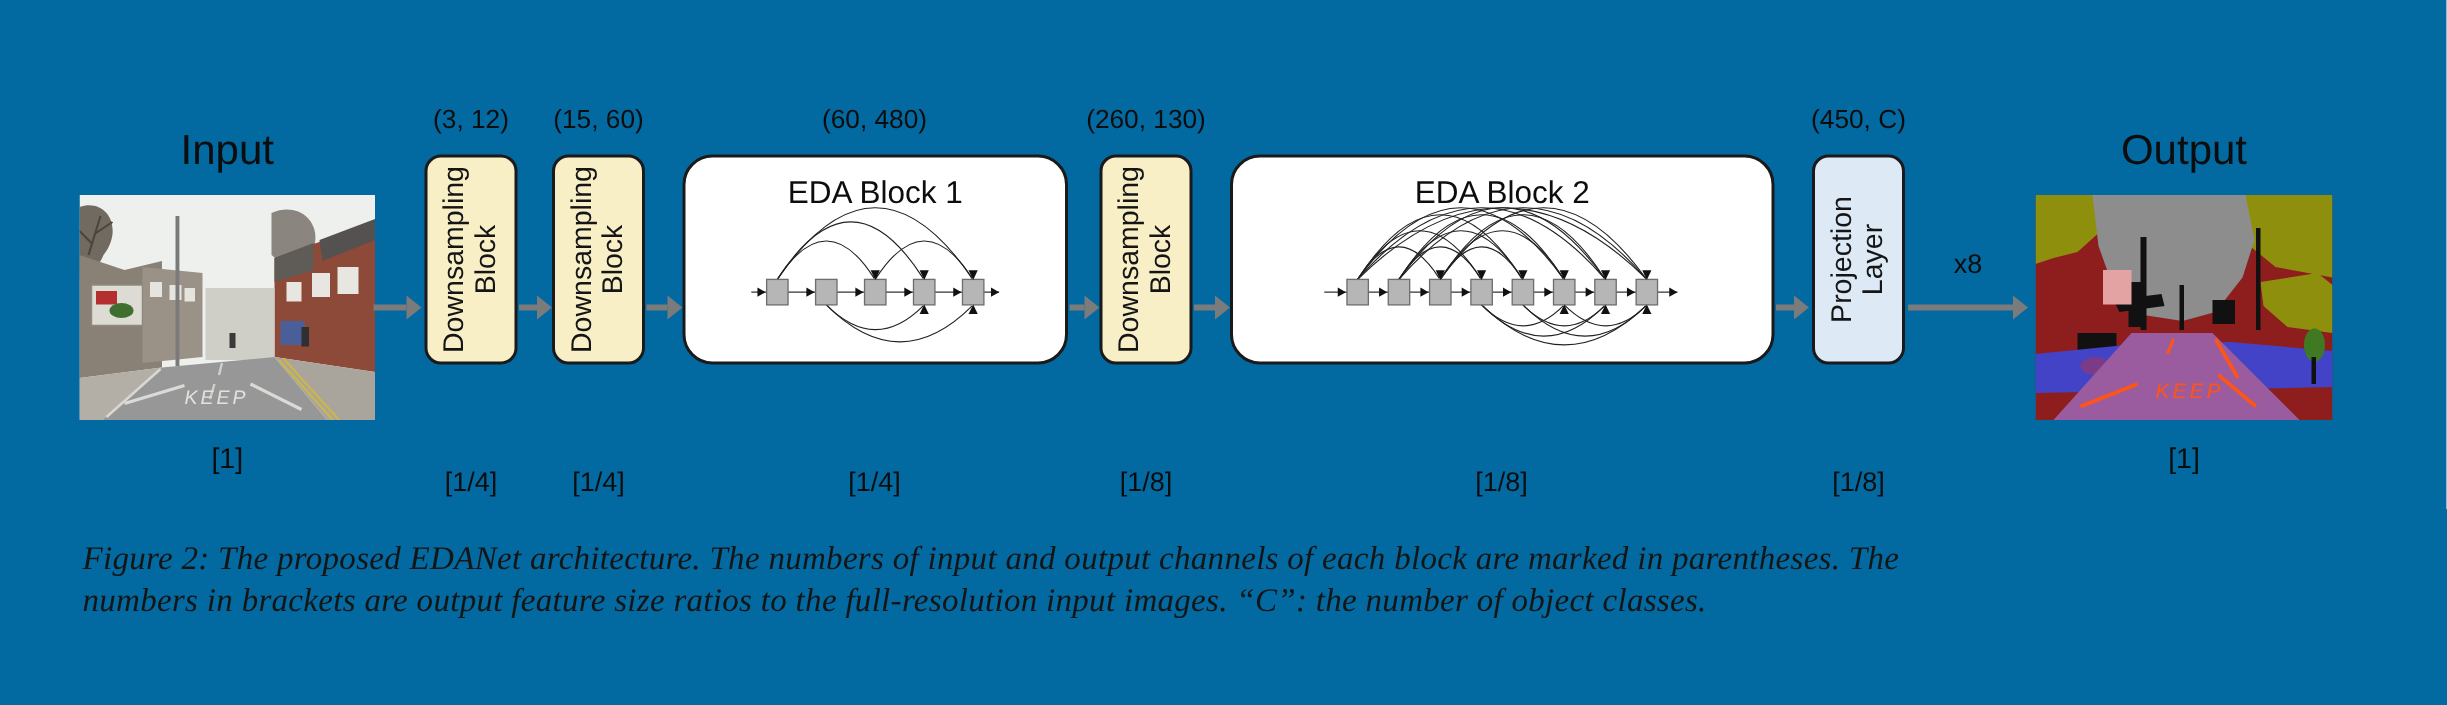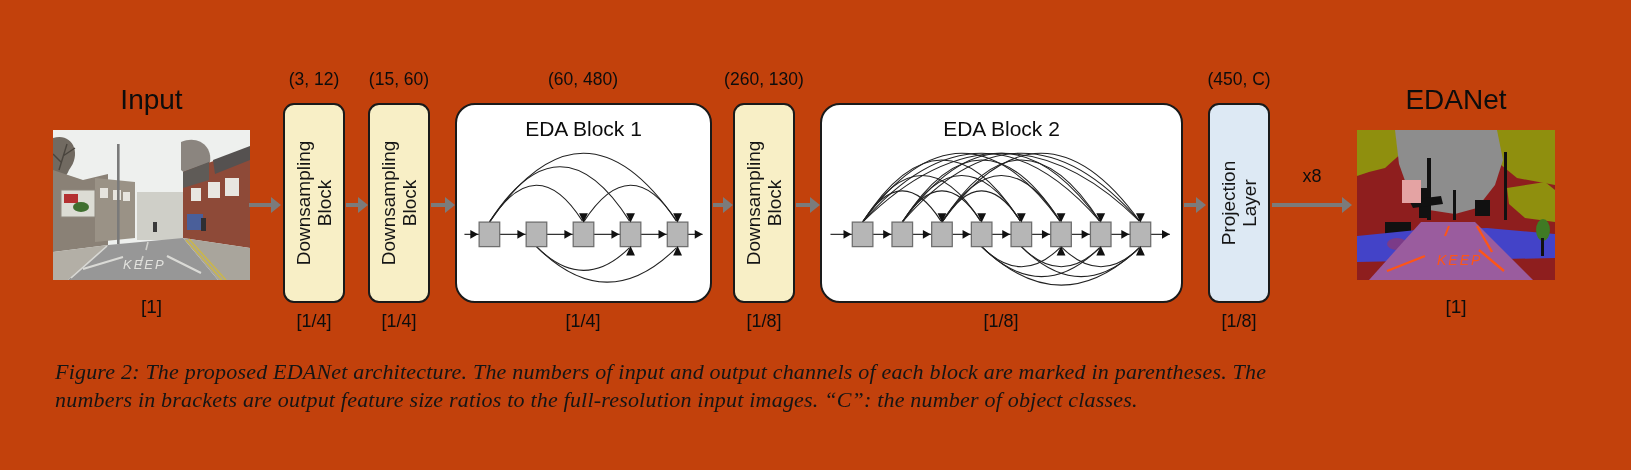--- a/index.html
+++ b/index.html
@@ -1,22 +1,22 @@
 <!DOCTYPE html>
 <html style="--downsampling-fill: #f8efc6; --projection-fill: #dde9f4; --unit-fill: #b6b6b6; --arrow-color: #7b7b7b; --seg-road: #9a5c9e; --seg-sidewalk: #4343c8; --seg-building: #8e1e1e; --seg-vegetation: #8f8f0e; --seg-tree-gray: #8d8d8d; --seg-marking: #fe5516;"><head>
 <meta charset="utf-8">
 <style>
   html,body{margin:0;padding:0;background:#ffffff;}
-  .page{position:relative;width:1631px;height:470px;background:#c2410c;overflow:hidden;
+  .page{position:relative;width:1631px;height:470px;background:#0369a1;overflow:hidden;
         font-family:"Liberation Sans",sans-serif;color:#111;}
   
   .io-title{position:absolute;text-align:center;font-size:28px;color:#0d0d0d;}
   .ref{position:absolute;text-align:center;font-size:19px;color:#0d0d0d;}
   
-  .block{position:absolute;top:103px;height:200px;box-sizing:border-box;
+  .block{position:absolute;top:103px;height:140px;box-sizing:border-box;
          border:2.2px solid #1a1a1a;border-radius:11px;}
   .ds{background:var(--downsampling-fill,#f8efc6);}
   .proj{background:var(--projection-fill,#dde9f4);}
   .eda{background:#ffffff;border-radius:20px;}
   .vlabel{position:absolute;left:50%;top:50%;
           transform:translate(-50%,-50%) rotate(-90deg);
           text-align:center;font-size:19px;line-height:1.12;color:#151515;}
   .vlabel.w150{width:150px;}
   .vlabel.w130{width:130px;}
   .eda-title{position:absolute;top:12px;left:0;right:0;text-align:center;
@@ -189,21 +189,21 @@
   <div class="chan" style="left:704px;width:120px;">(260, 130)</div>
   <div class="chan" style="left:1179px;width:120px;">(450, C)</div>
 
   <div class="ratio" style="left:254px;width:120px;">[1/4]</div>
   <div class="ratio" style="left:339px;width:120px;">[1/4]</div>
   <div class="ratio" style="left:503px;width:160px;">[1/4]</div>
   <div class="ratio" style="left:704px;width:120px;">[1/8]</div>
   <div class="ratio" style="left:921px;width:160px;">[1/8]</div>
   <div class="ratio" style="left:1179px;width:120px;">[1/8]</div>
 
-  <div class="io-title" style="left:1357px;top:84px;width:198px;">EDANet</div>
+  <div class="io-title" style="left:1357px;top:84px;width:198px;">Output</div>
 
   <svg class="scene" style="left:1357px;top:130px;" width="198" height="150" viewBox="0 0 198 150">
     <rect width="198" height="150" fill="#8e1e1e"></rect>
     <polygon points="0,0 55,0 48,20 28,38 12,42 0,46" fill="#8f8f0e"></polygon>
     <polygon points="128,0 198,0 198,55 160,48 138,30 132,12" fill="#8f8f0e"></polygon>
     <polygon points="150,58 188,52 198,60 198,92 168,88 152,74" fill="#8f8f0e"></polygon>
     <path d="M38,0 L140,0 L146,30 L138,55 L120,78 L98,84 L72,80 L52,62 L42,34 Z" fill="#8d8d8d"></path>
     <rect x="70" y="28" width="4" height="62" fill="#111"></rect>
     <rect x="147" y="22" width="3" height="68" fill="#111"></rect>
     <rect x="96" y="60" width="3" height="30" fill="#111"></rect>

